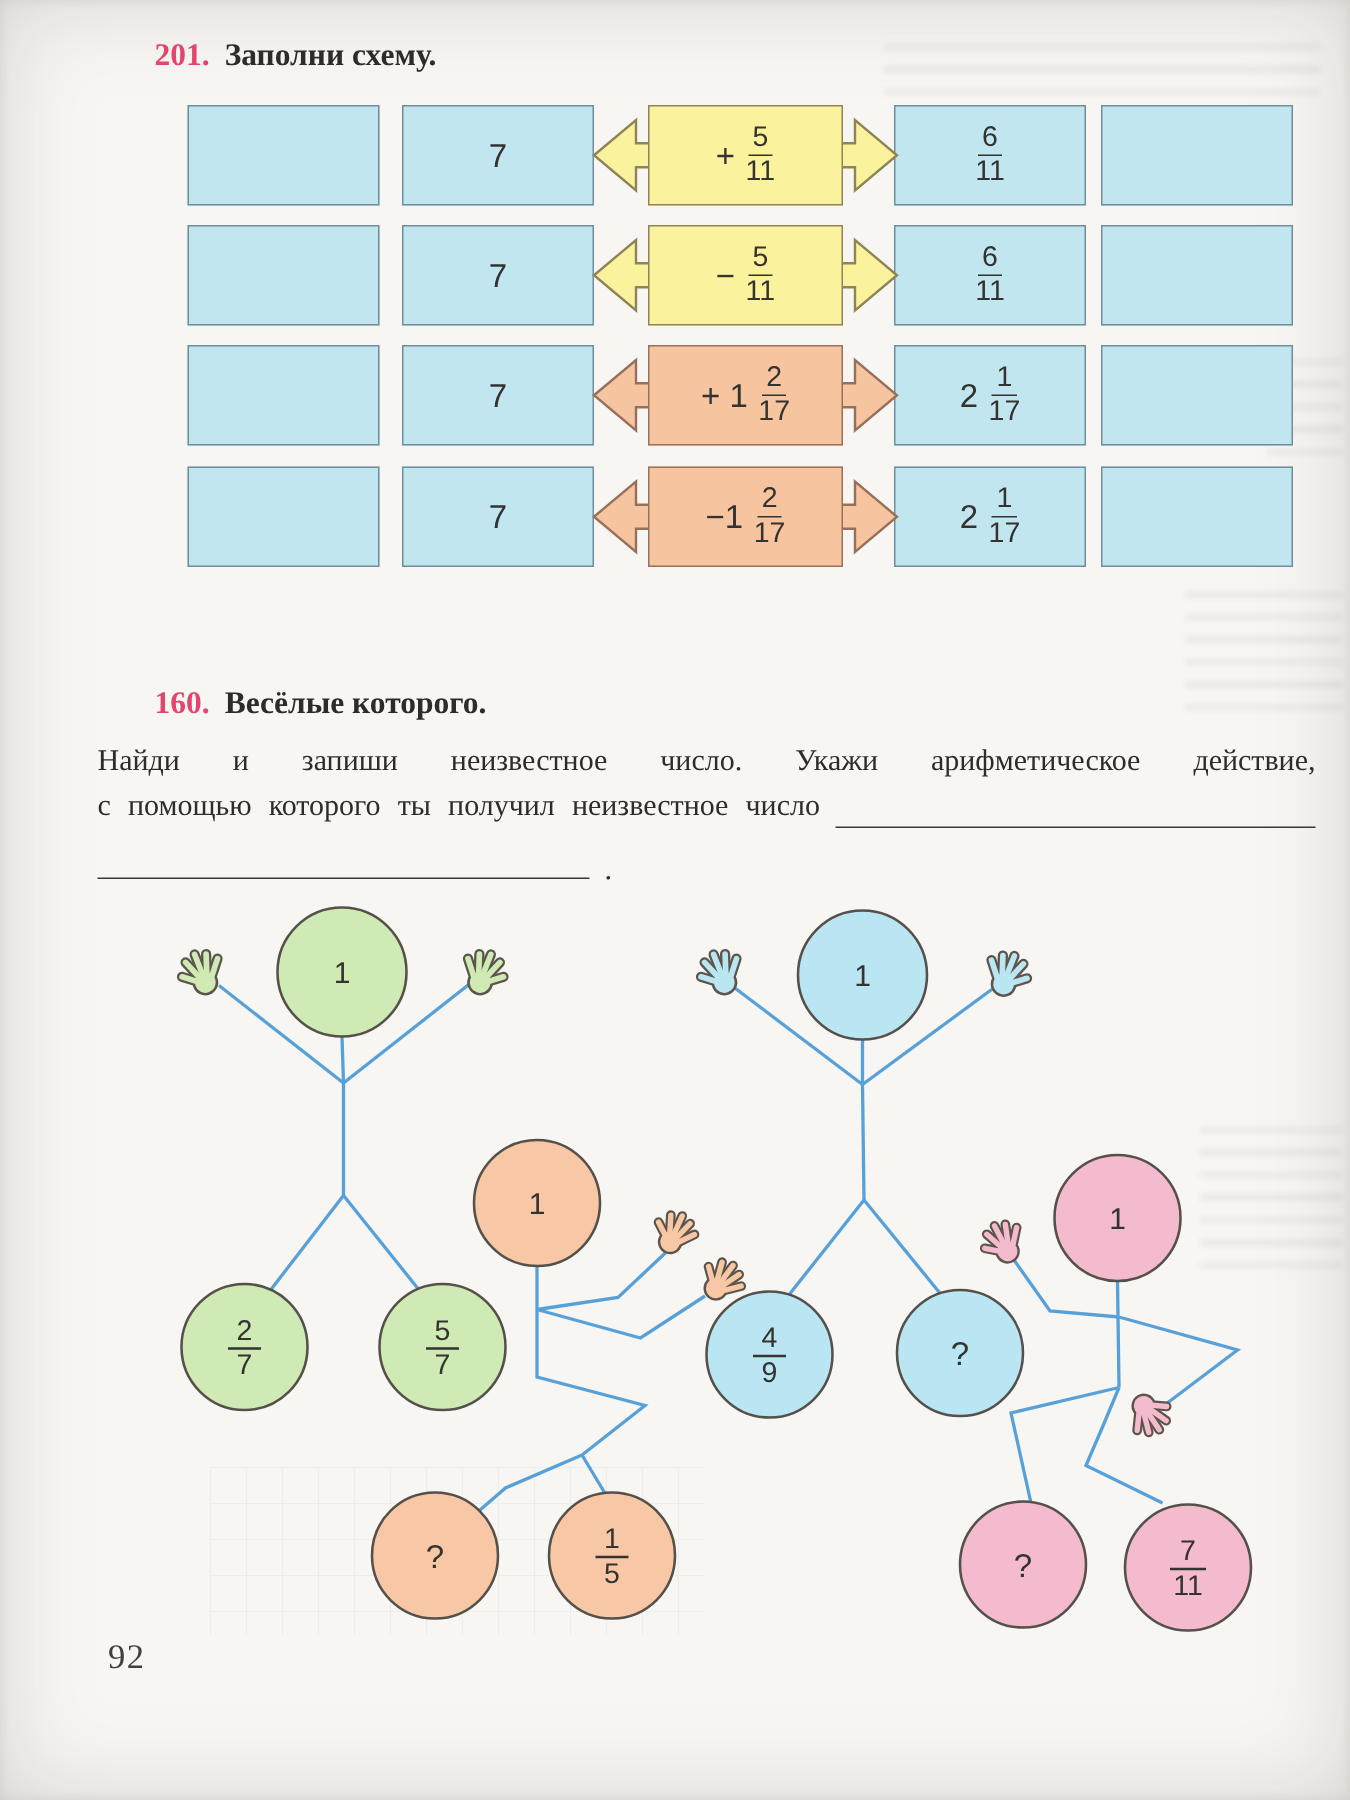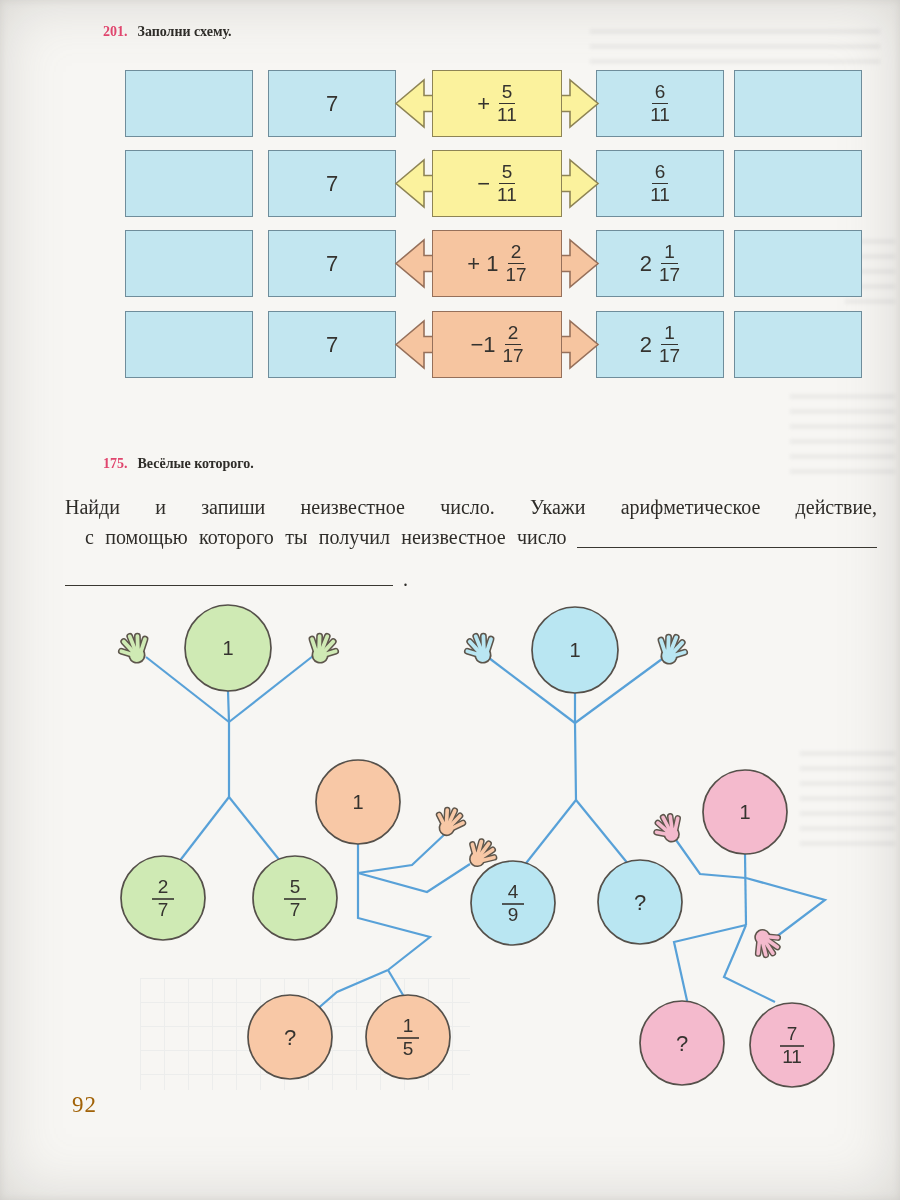--- a/index.html
+++ b/index.html
@@ -2,25 +2,25 @@
 <html><head>
 <meta charset="utf-8">
 <style>
   html,body{margin:0;padding:0;background:#e8e6e2;}
   #page{position:relative;width:900px;height:1200px;margin:0 auto;overflow:hidden;
         background:#f7f6f3;
         box-shadow:inset 0 0 60px rgba(120,115,108,.25), inset 0 0 8px rgba(120,115,108,.15);
         font-family:"Liberation Serif", serif;color:#2e2c28;}
 
   
-  .task-head{position:absolute;left:103px;font-size:14px;font-weight:bold;white-space:nowrap;}
+  .task-head{position:absolute;left:103px;font-size:21px;font-weight:bold;white-space:nowrap;}
   .task-num{color:#e0466e;margin-right:10px;}
   #para{position:absolute;left:65px;top:492px;width:812px;font-size:20px;line-height:30px;}
   #para .jline{text-align:justify;text-align-last:justify;word-spacing:.32em;}
-  #para .fline{display:flex;align-items:center;word-spacing:.32em;margin-left:20px;}
+  #para .fline{display:flex;align-items:flex-end;word-spacing:.32em;}
   .blank{display:inline-block;border-bottom:1.7px solid #3a3831;height:1.05em;}
   #blank-a{flex:1;margin-left:10px;}
   #line3{margin-top:12px;display:flex;align-items:baseline;}
   #blank-b{width:328px;}
   #dot{margin-left:10px;}
 
   
   #schema{position:absolute;left:0;top:0;width:900px;height:420px;}
   .srow{position:absolute;left:0;width:900px;height:67px;}
   .box{position:absolute;top:0;height:67px;box-sizing:border-box;
@@ -43,21 +43,21 @@
   .circ{stroke:#55504a;stroke-width:1.7px;}
   .fill-green{fill:#cfeab4;} .fill-blue{fill:#b9e6f2;}
   .fill-orange{fill:#f8c8a6;} .fill-pink{fill:#f4bacd;}
   text{font-family:"Liberation Sans",sans-serif;fill:#35332f;}
   .hl{font-size:20px;text-anchor:middle;}
   .fr{font-size:19px;text-anchor:middle;}
   .q{font-size:22px;text-anchor:middle;}
   .fbar{stroke:#35332f;stroke-width:1.6px;}
 
   
-  #pagenum{position:absolute;left:72px;top:1092px;font-size:23px;color:#a16207;letter-spacing:1px;}
+  #pagenum{position:absolute;left:72px;top:1092px;font-size:23px;color:#404040;letter-spacing:1px;}
   .ghost{position:absolute;opacity:.32;filter:blur(2px);
          background:repeating-linear-gradient(180deg, rgba(110,110,118,.45) 0 3px, transparent 3px 15px);}
   #grid-ghost{position:absolute;left:140px;top:978px;width:330px;height:112px;opacity:.10;
          background-image:linear-gradient(#8fa8ba 1px,transparent 1px),linear-gradient(90deg,#8fa8ba 1px,transparent 1px);
          background-size:24px 24px;}
 </style>
 </head>
 <body>
 
 <div id="page">
@@ -169,21 +169,21 @@
         <span class="frac">
             <span class="num">1</span>
             <span class="den">17</span>
           </span>
       </div>
       <div class="box blue b5"></div>
     </div>
   </div>
 
   <div class="task-head" style="top:456px;">
-    <span class="task-num">175.</span><span>Весёлые которого.</span>
+    <span class="task-num">160.</span><span>Весёлые которого.</span>
   </div>
 
   <div id="para">
     <div class="jline">Найди и запиши неизвестное число. Укажи арифметическое действие,</div>
     <div class="fline">
       <span>с помощью которого ты получил неизвестное число</span>
       <span class="blank" id="blank-a"></span>
     </div>
     <div id="line3">
       <span class="blank" id="blank-b"></span>

